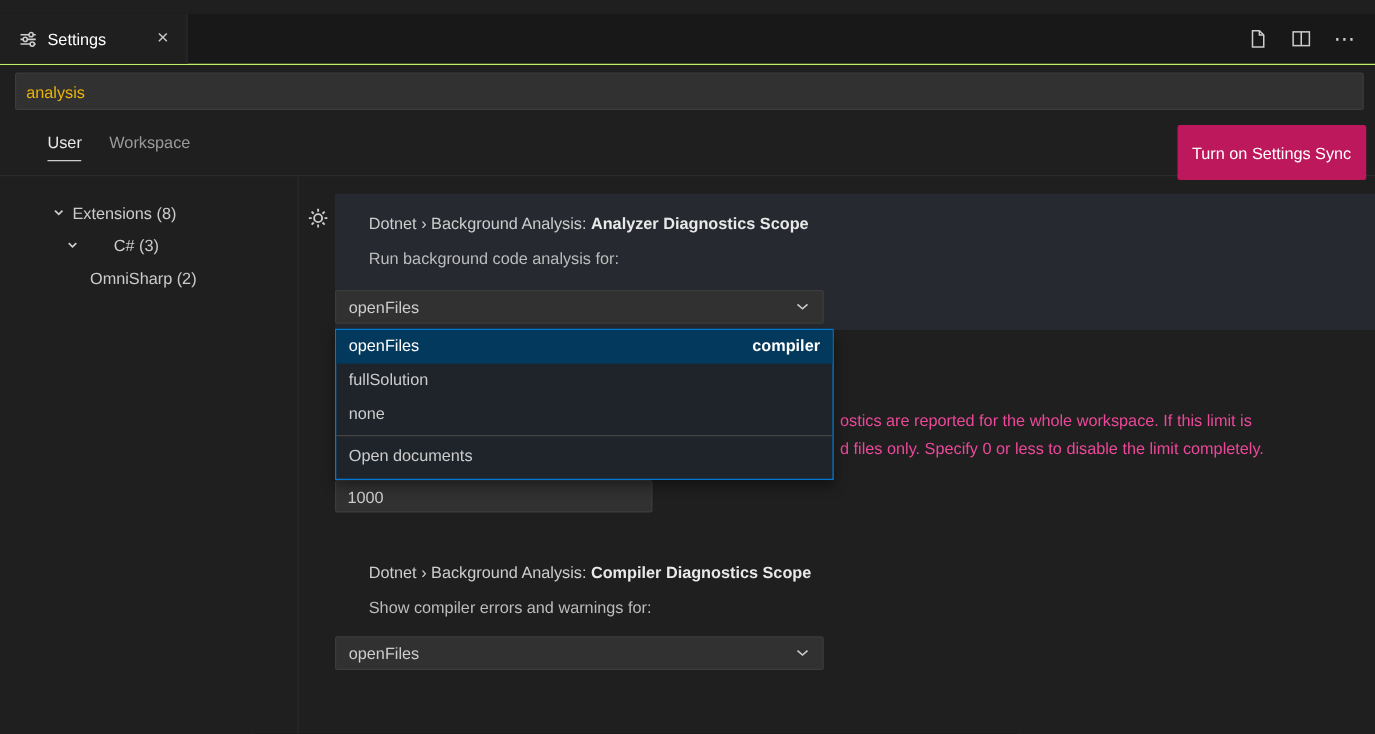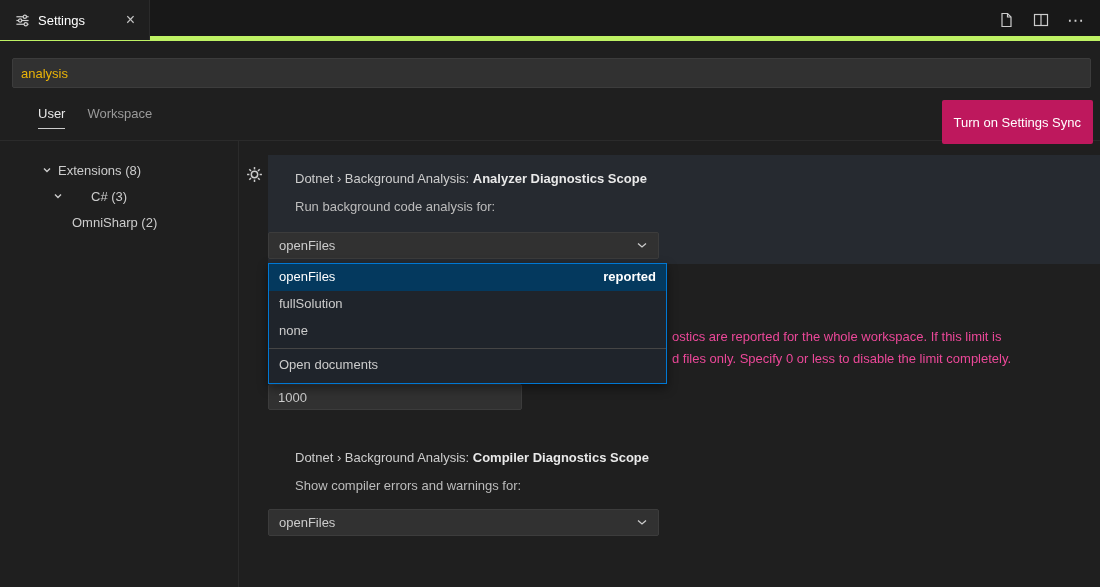--- a/index.html
+++ b/index.html
@@ -4,21 +4,21 @@
 <style>
   * { box-sizing: border-box; margin: 0; padding: 0; }
   html, body { background: #181818; }
   .app {
     position: relative; width: 1100px; height: 587px;
     background: #1f1f1f; overflow: hidden;
     font-family: "Liberation Sans", sans-serif; font-size: 13px; color: #cccccc;
   }
 
   
-  .titlebar { position: absolute; top: 0; left: 0; right: 0; height: 41px; background: #181818; border-bottom: 5px solid #bef264; }
+  .titlebar { position: absolute; top: 11px; left: 0; right: 0; height: 41px; background: #181818; border-bottom: 1px solid #bef264; }
   .editor-tab {
     position: absolute; left: 0; top: 0; width: 150px; height: 40px;
     background: #1f1f1f; border-right: 1px solid #2b2b2b;
     display: flex; align-items: center; gap: 8px; padding: 0 10px 0 14px;
     color: #ffffff; cursor: pointer;
   }
   .tab-label { flex: 1; }
   .tab-close { color: #c5c5c5; font-size: 16px; line-height: 1; padding: 1px 4px; border-radius: 3px; cursor: pointer; }
   .titlebar-actions { position: absolute; right: 14px; top: 0; height: 40px; display: flex; align-items: center; gap: 15px; }
   .icon-btn { display: flex; align-items: center; justify-content: center; width: 20px; height: 20px; cursor: pointer; color: #cccccc; }
@@ -202,21 +202,21 @@
             <svg width="12" height="10" viewBox="0 0 12 10" fill="none" stroke="#cccccc" stroke-width="1.3">
                 <polyline points="2,3.5 6,7 10,3.5"></polyline>
               </svg>
           </span>
         </div>
       </div>
 
       <div class="dropdown">
         <div class="dropdown-option selected">
           <span>openFiles</span>
-          <span class="option-detail">reported</span>
+          <span class="option-detail">compiler</span>
         </div>
         <div class="dropdown-option">
           <span>fullSolution</span>
           <span class="option-detail"></span>
         </div>
         <div class="dropdown-option">
           <span>none</span>
           <span class="option-detail"></span>
         </div>
         <div class="dropdown-separator"></div>

